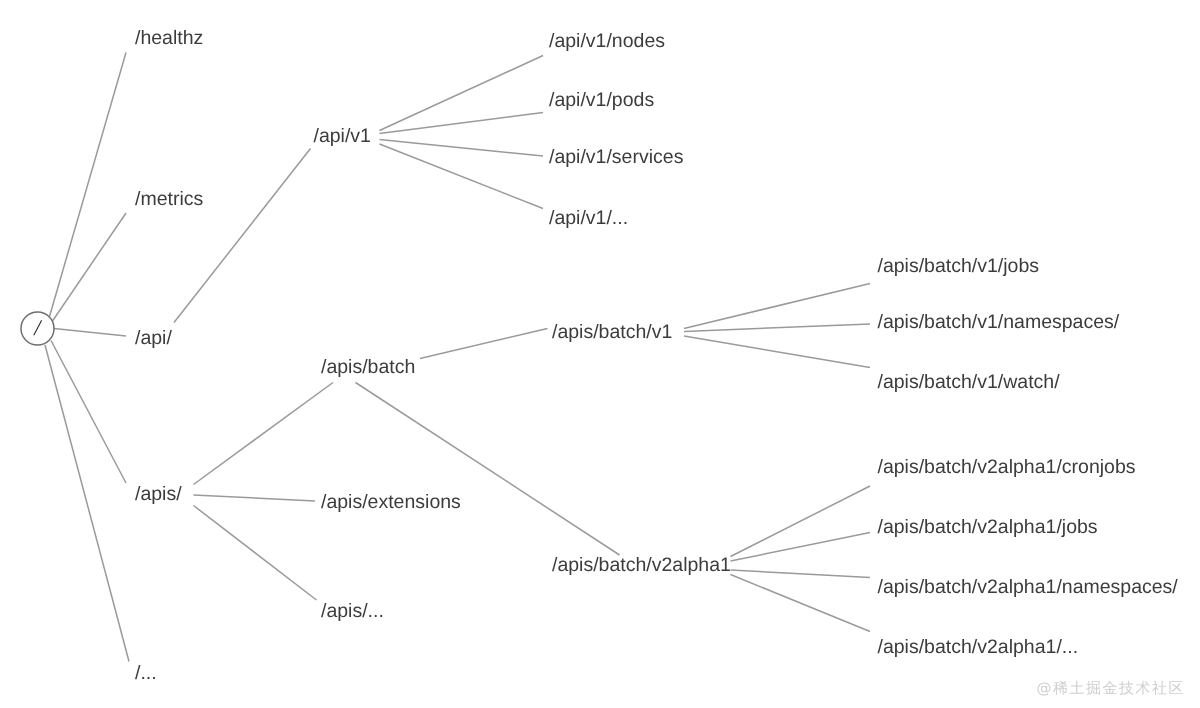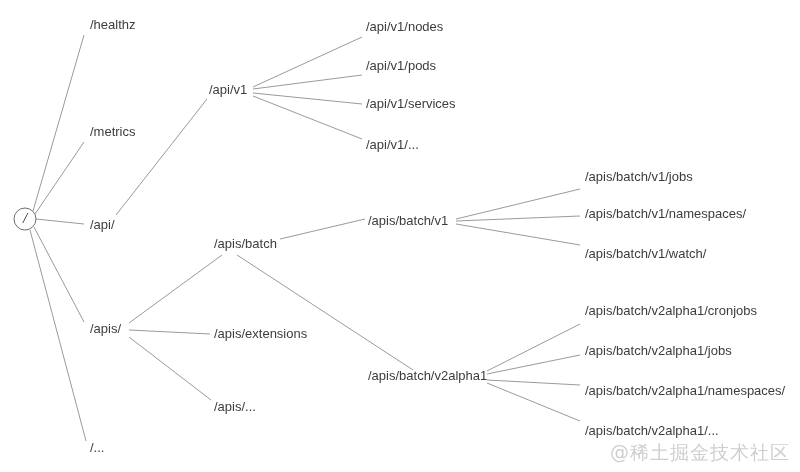--- a/index.html
+++ b/index.html
@@ -44,21 +44,21 @@
     font-style: italic;
     fill: #1f1f1f;
     text-anchor: middle;
     dominant-baseline: middle;
   }
   .watermark {
     position: absolute;
     right: 10px;
     bottom: 6px;
     font-family: "DejaVu Sans", sans-serif;
-    font-size: 19px;
+    font-size: 10px;
     color: #cfcfcf;
     letter-spacing: 1px;
     white-space: nowrap;
     user-select: none;
   }
 </style>
 </head>
 <body>
 
 <svg id="diagram" viewBox="0 0 800 472">

